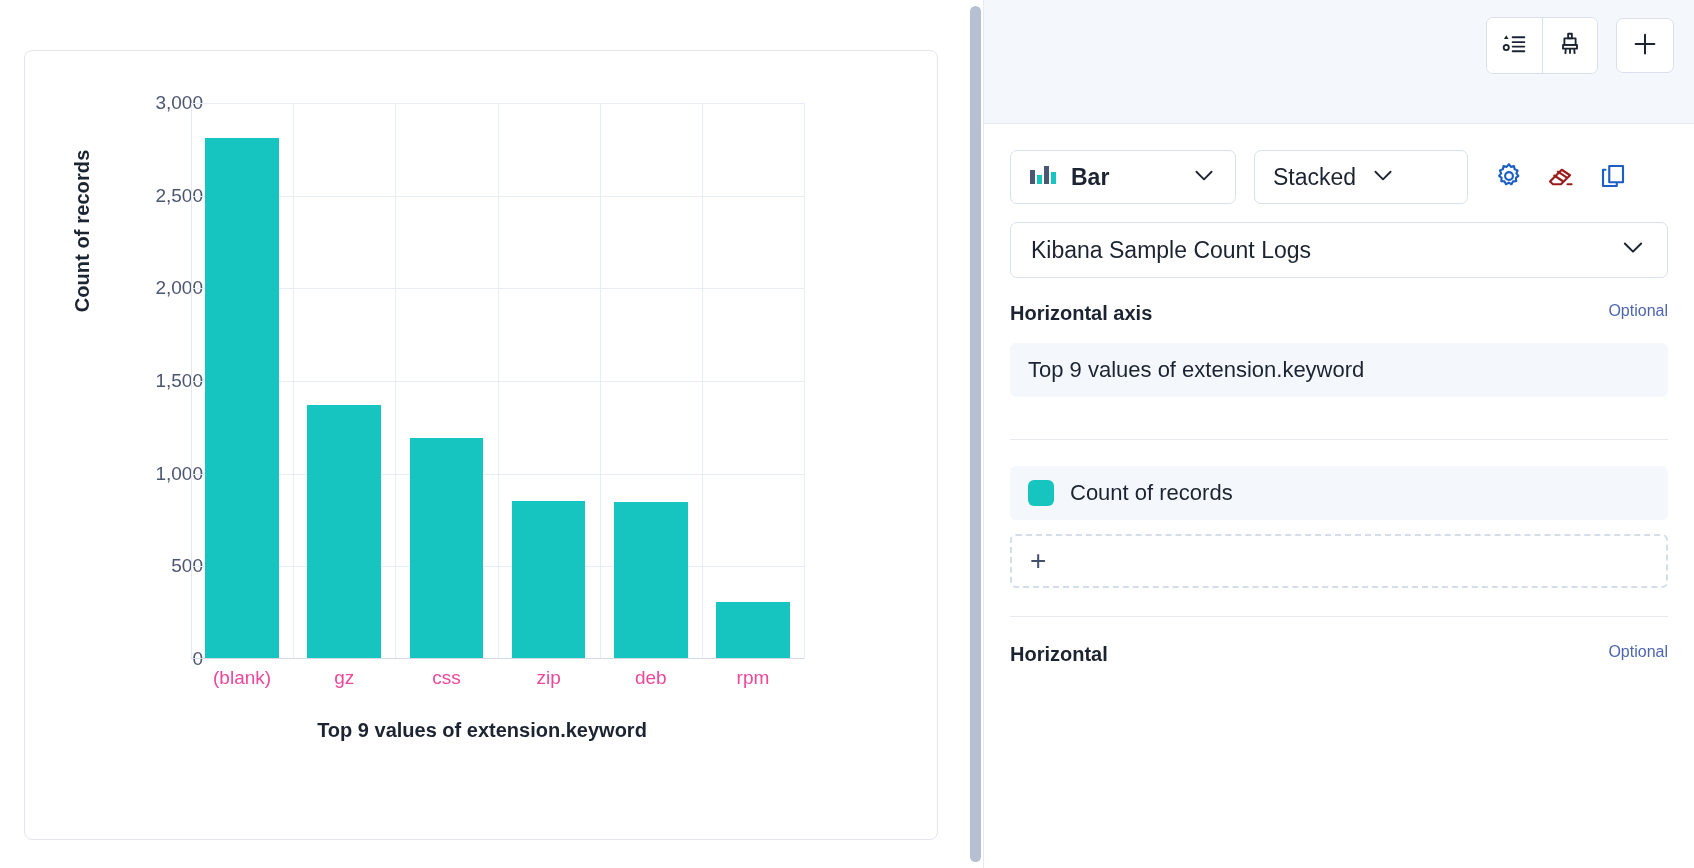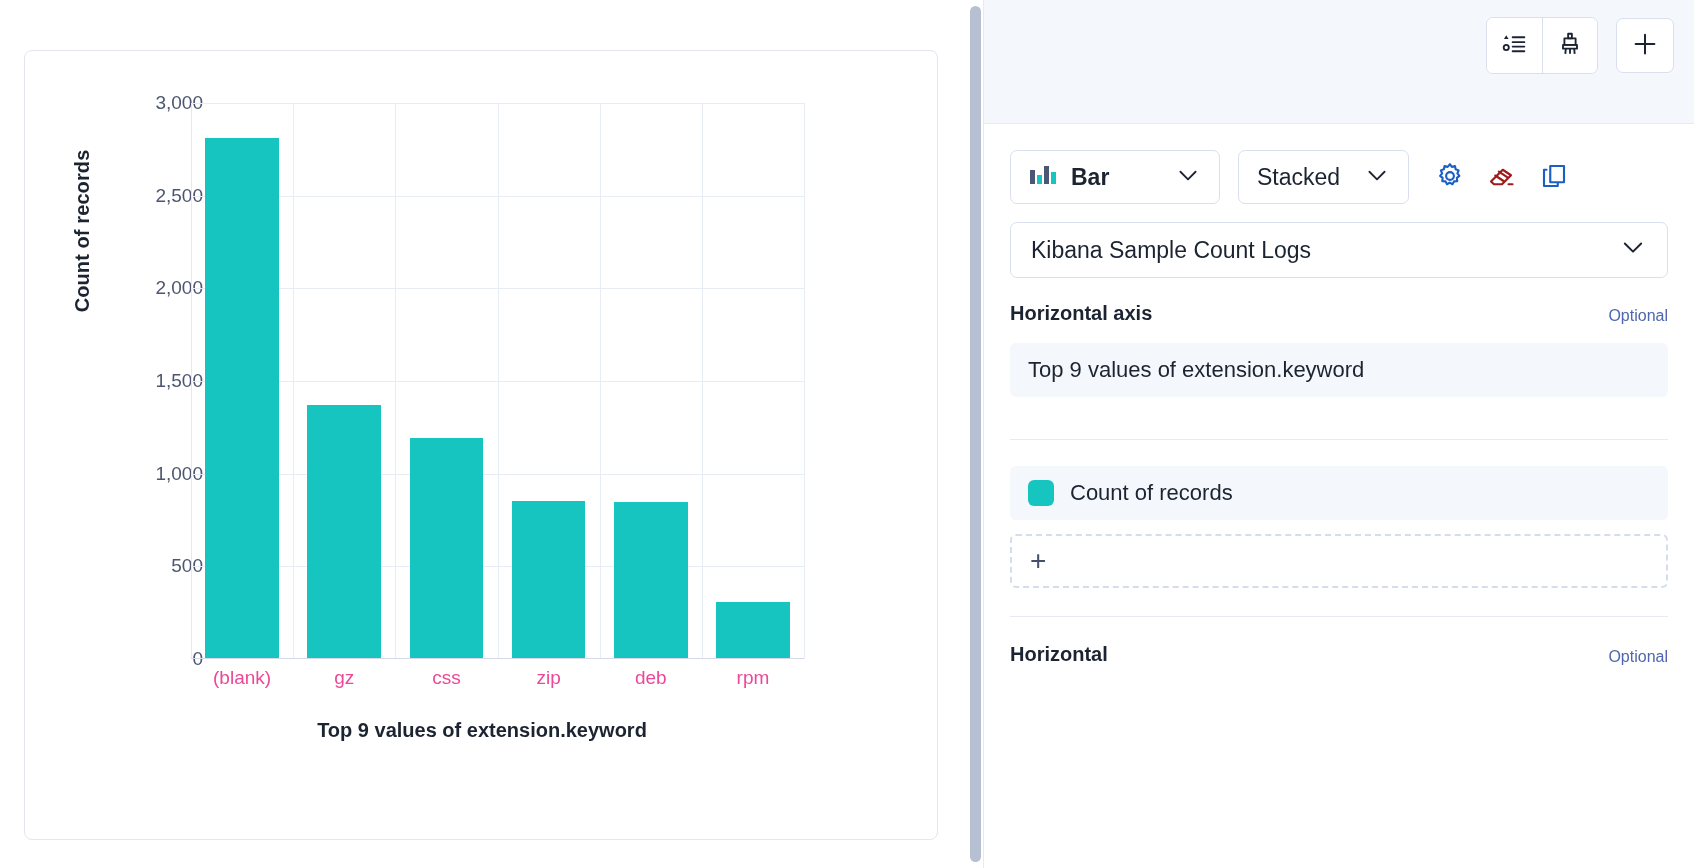--- a/index.html
+++ b/index.html
@@ -165,42 +165,42 @@
   }
   .pill {
     height: 54px;
     border: 1px solid #D9DFEC;
     border-radius: 7px;
     background: #ffffff;
     display: flex; align-items: center; gap: 14px;
     padding: 0 18px;
     cursor: pointer;
   }
-  .pill-chart { width: 210px; }
-  .pill-stacked { width: 171px; justify-content: space-between; }
+  .pill-chart { width: 226px; }
+  .pill-stacked { width: 214px; justify-content: flex-start; }
   .pill-label { font-size: 23px; font-weight: bold; color: #1C2431; }
   .pill-label-regular { font-size: 23px; color: #1C2431; font-weight: normal; }
   .icon-actions { display: flex; align-items: center; gap: 22px; margin-left: 8px; }
   .icon-btn { background: none; border: none; cursor: pointer; display: flex; align-items:center; justify-content:center; padding:0; }
 
   .source-select {
     height: 56px; width: 100%;
     border: 1px solid #D9DFEC; border-radius: 7px;
     background: #ffffff;
     display: flex; align-items: center; justify-content: space-between;
     padding: 0 20px;
     font-size: 23px; color: #1C2431;
     cursor: pointer;
     margin-bottom: 24px;
   }
 
   .divider { height: 1px; background: #E7EAF2; margin: 0 0 26px 0; }
 
   .section-head {
-    display: flex; align-items: flex-end; justify-content: space-between;
+    display: flex; align-items: flex-start; justify-content: space-between;
     margin-bottom: 18px;
   }
   .section-title { font-size: 20px; font-weight: bold; color: #1C2431; }
   .section-optional { font-size: 16px; color: #4E66B0; }
 
   .field-chip {
     height: 54px; width: 100%;
     background: #F4F7FB;
     border-radius: 6px;
     display: flex; align-items: center; gap: 16px;

